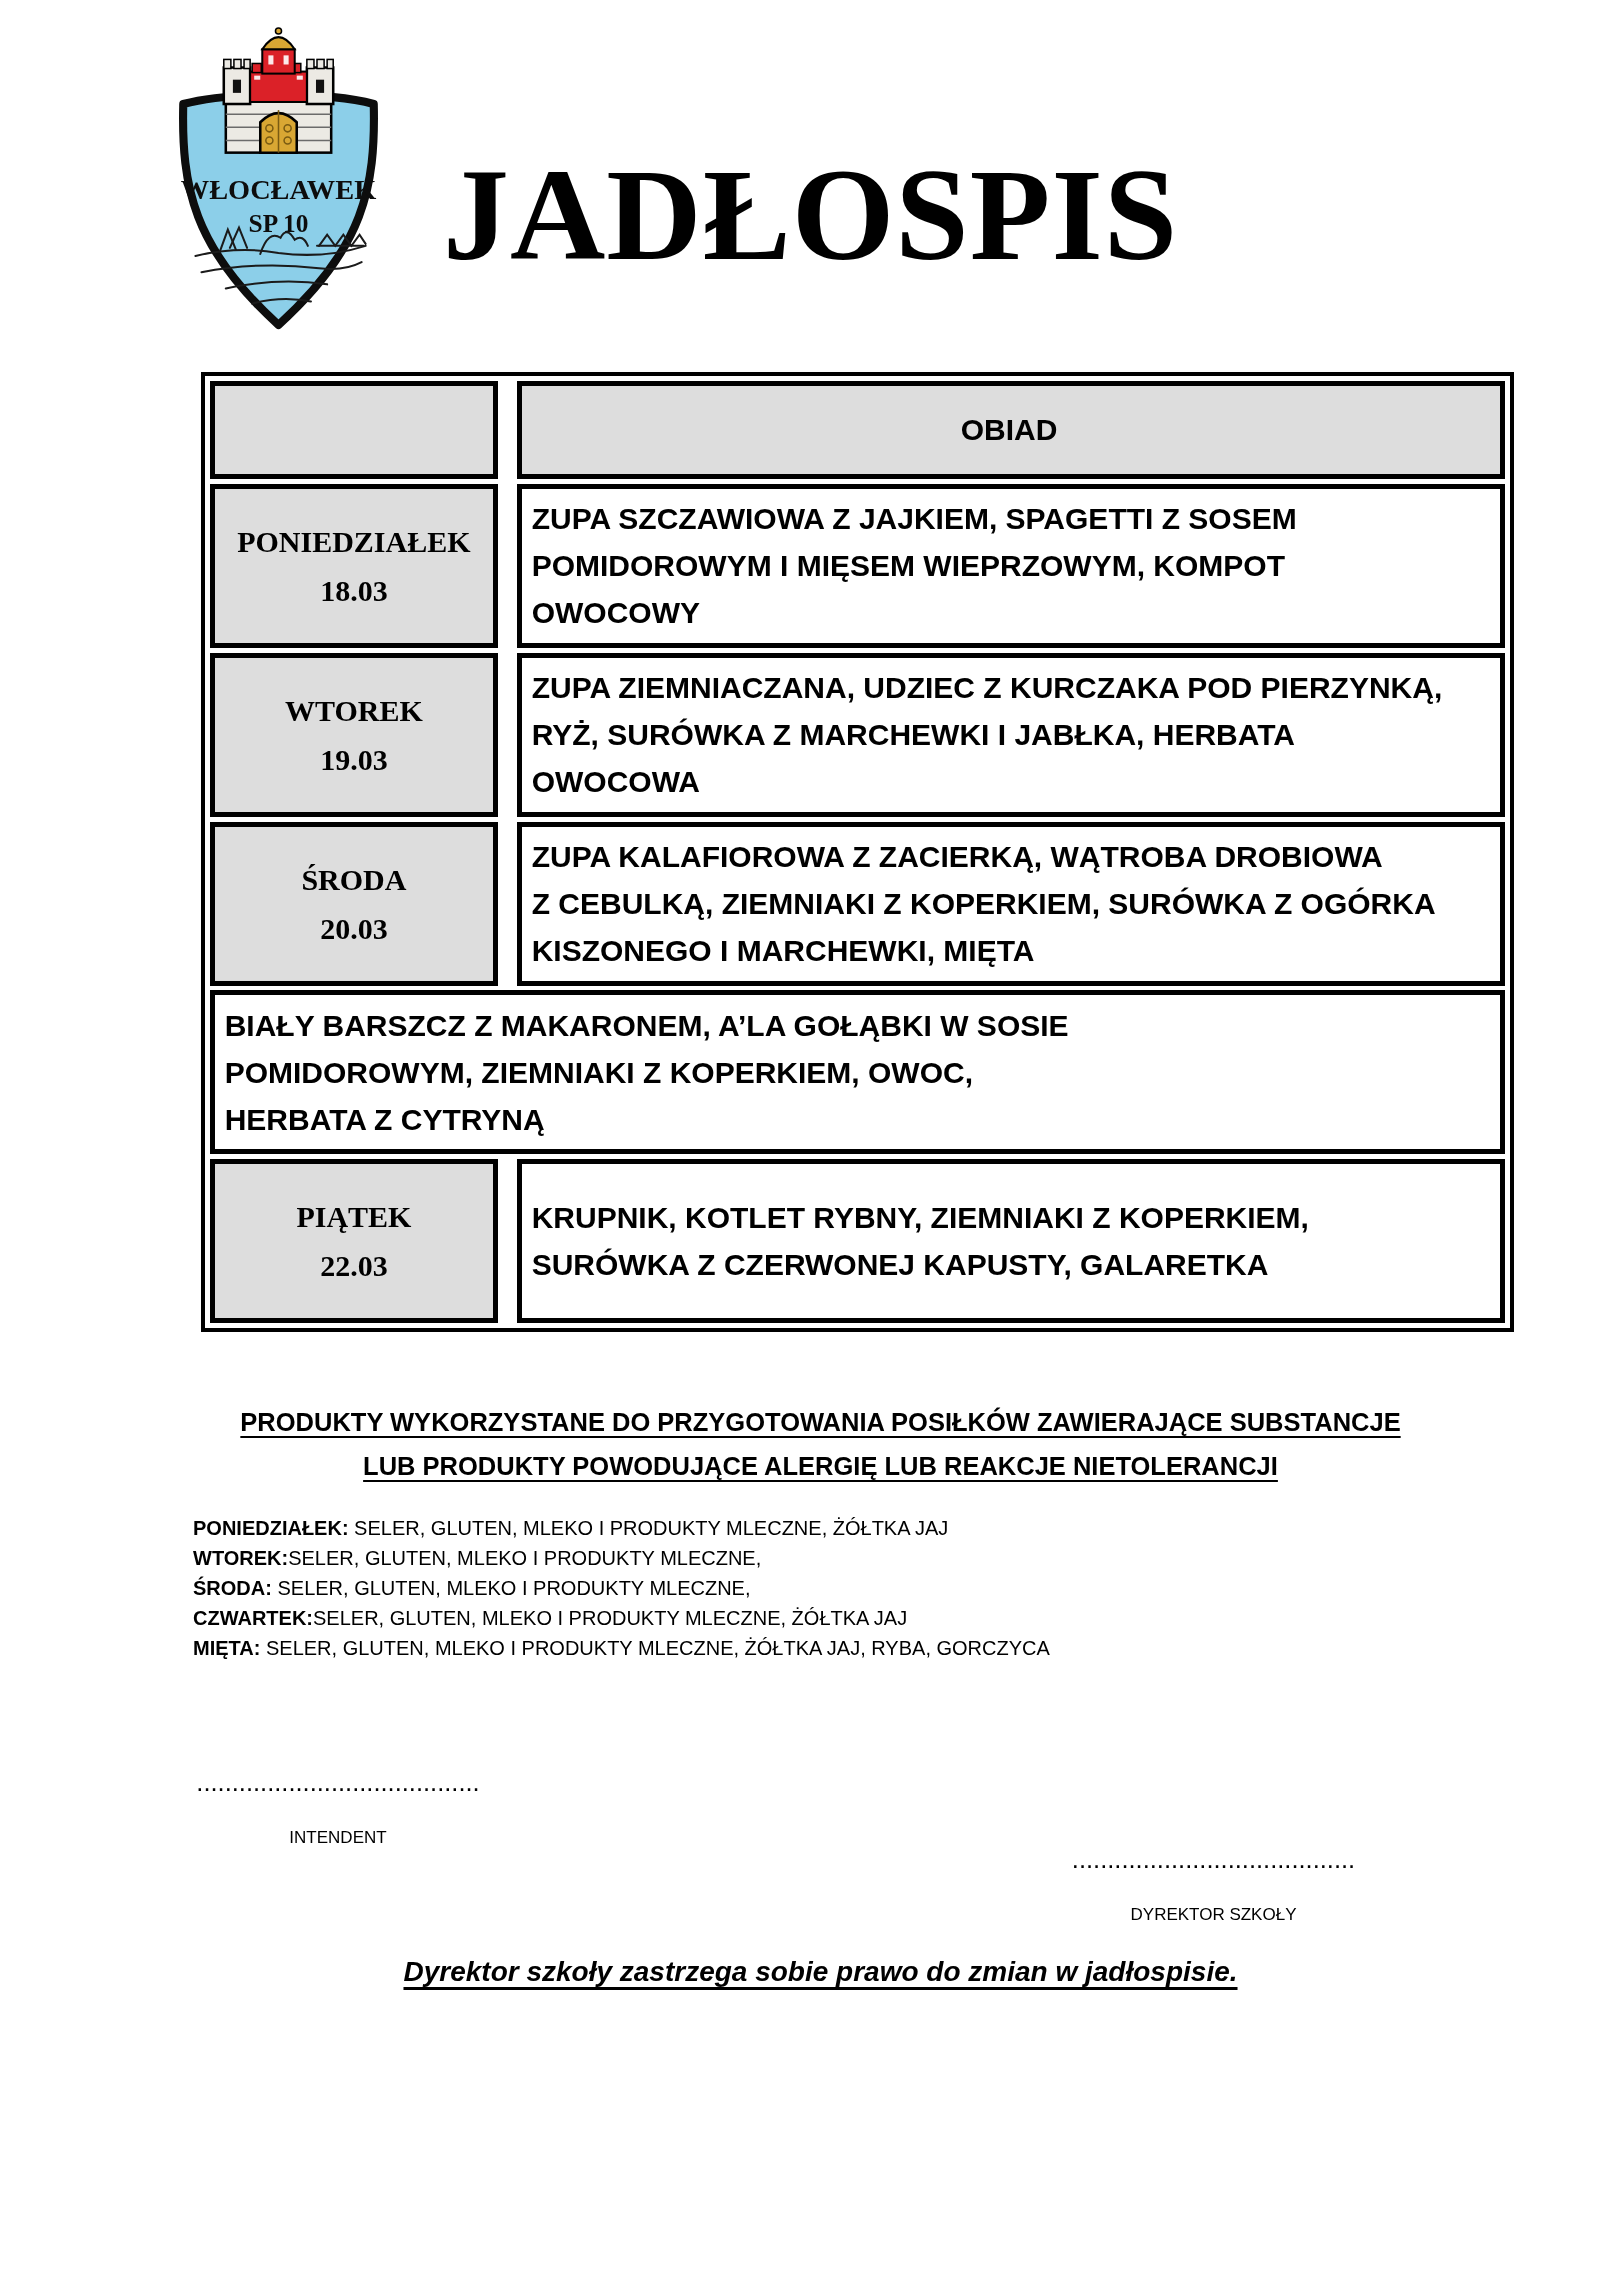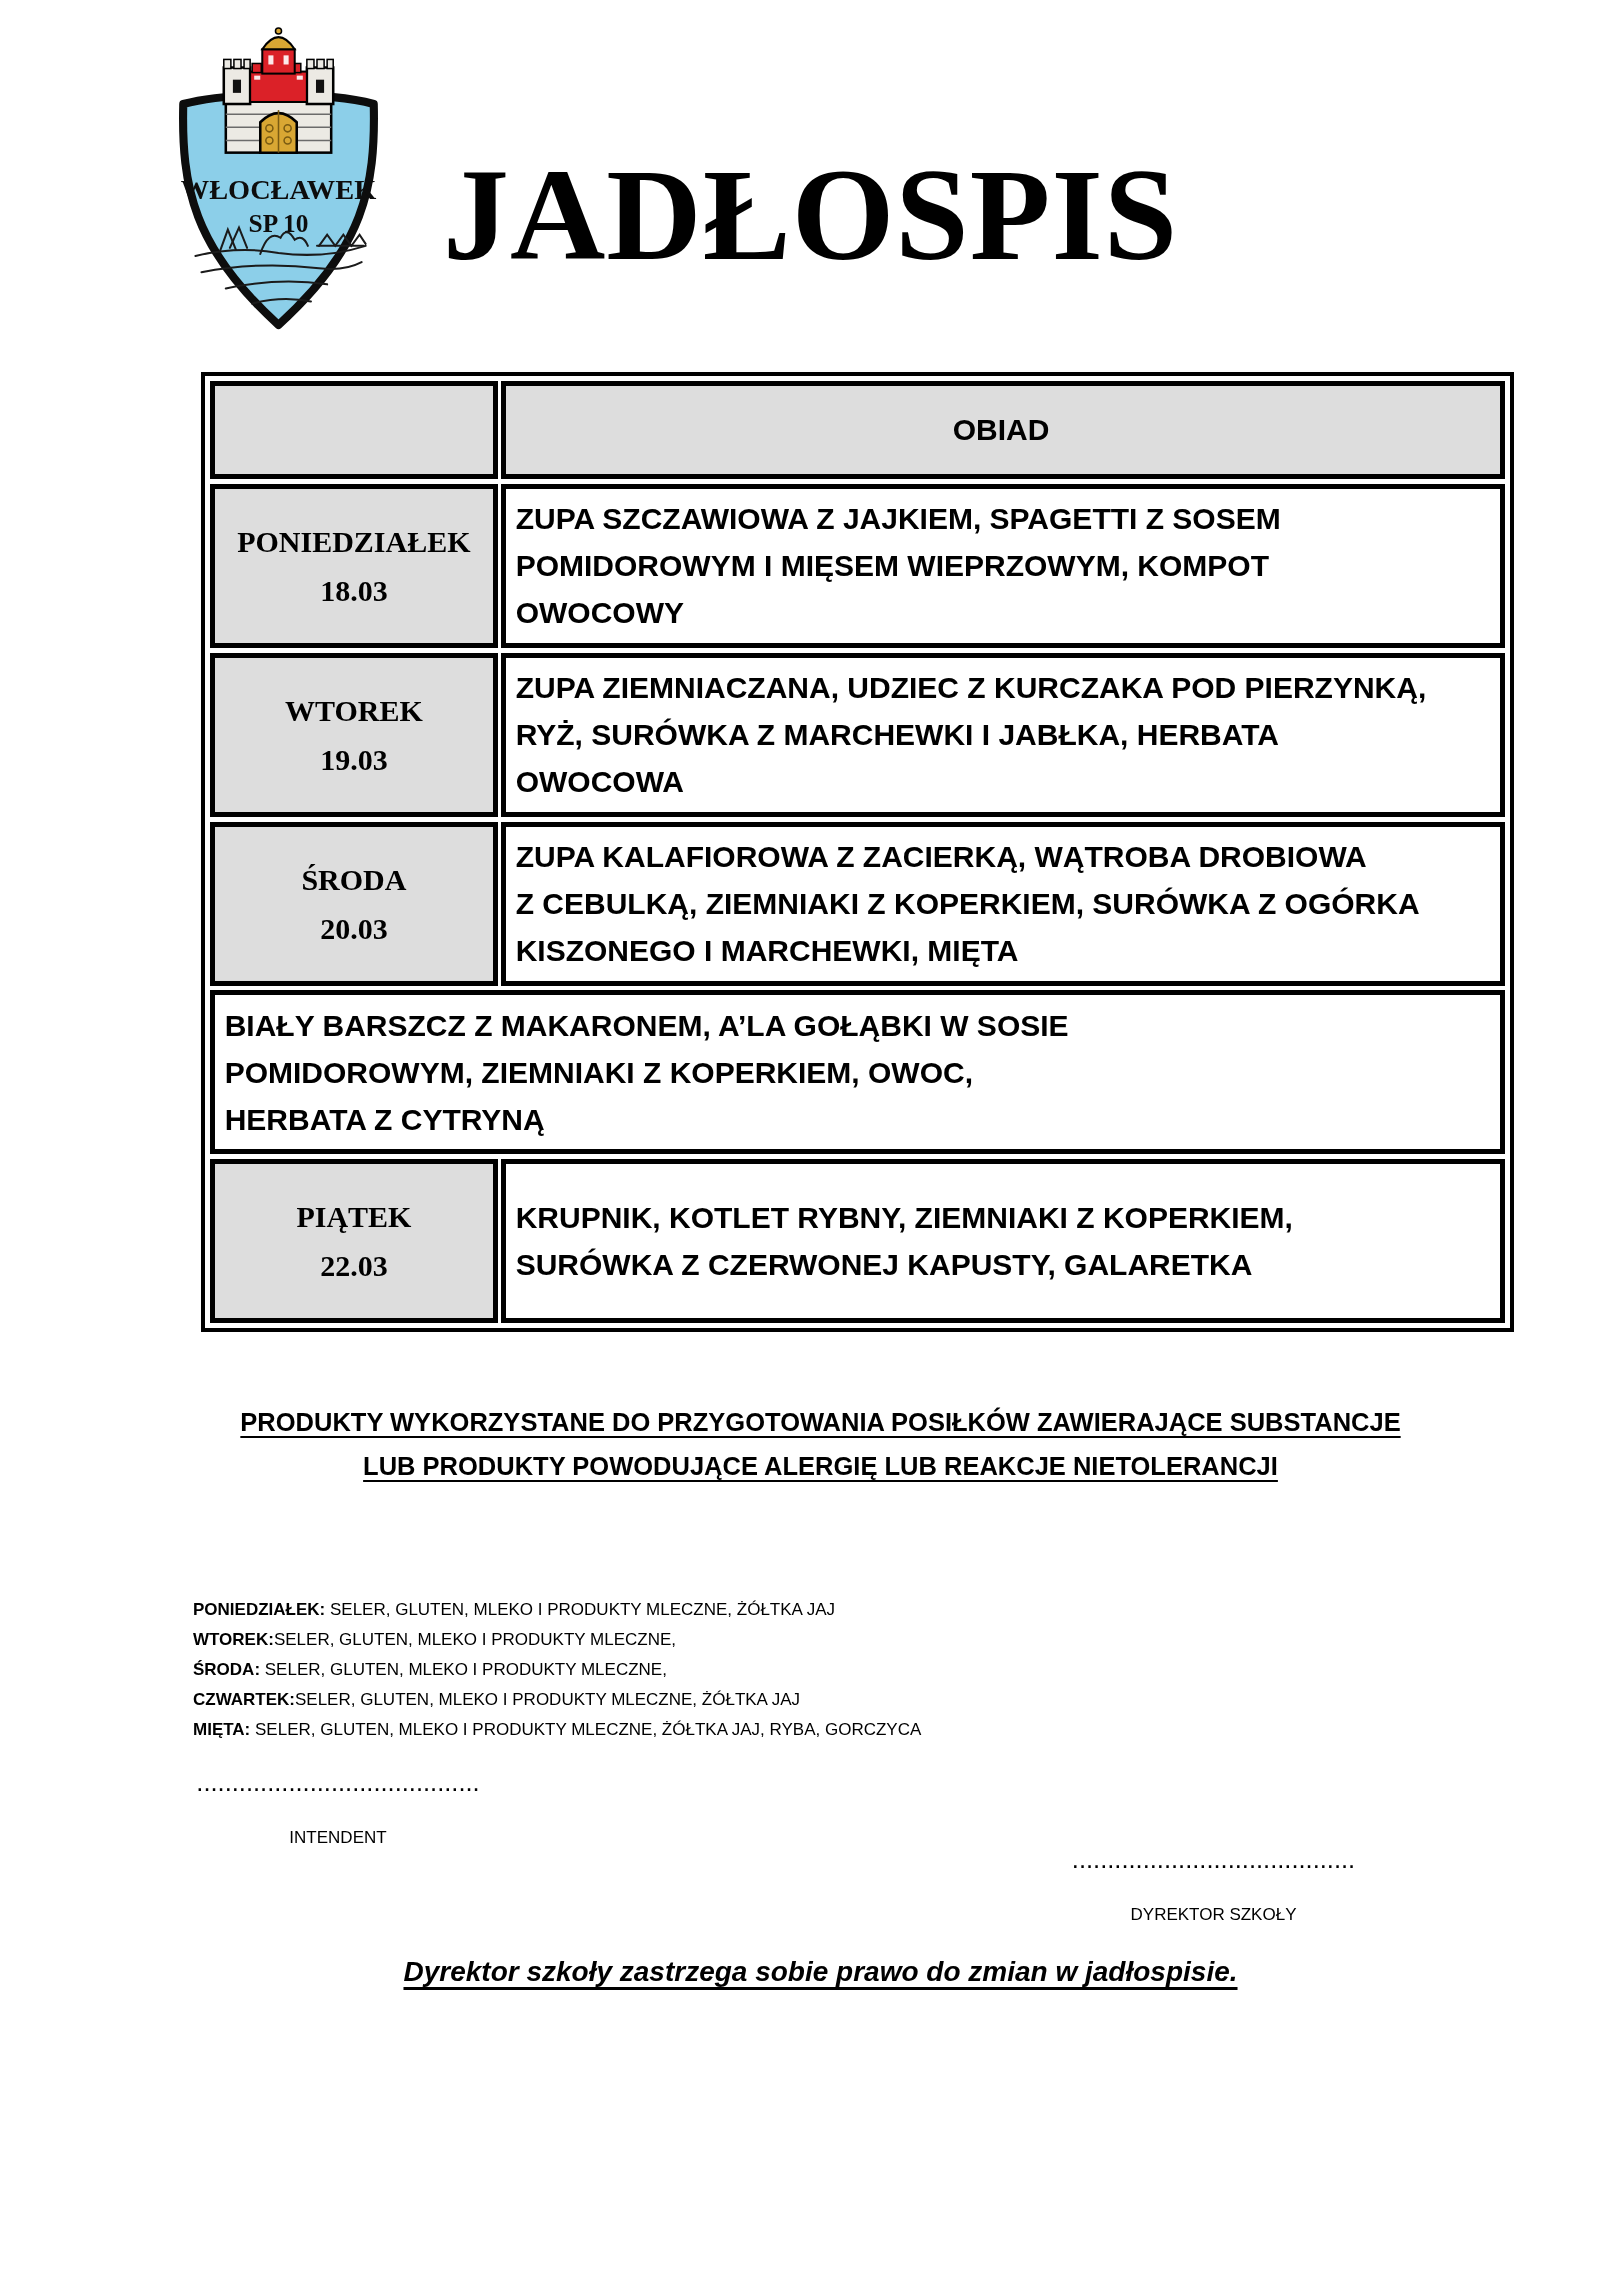--- a/index.html
+++ b/index.html
@@ -28,21 +28,21 @@
     font-weight:700;font-size:132px;line-height:1;letter-spacing:1px;
     color:var(--ink);white-space:nowrap;
   }
 
   
   .menu-table{
     position:absolute;left:201px;top:372px;width:1313px;
     border:4.9px solid #000;background:#fff;padding:4.9px;
     display:flex;flex-direction:column;gap:4.9px;
   }
-  .mrow{display:flex;gap:3px;}
+  .mrow{display:flex;gap:19px;}
   .cell{border:5.9px solid #000;}
   .day-cell{
     width:288px;flex:0 0 288px;background:var(--cell-gray);
     display:flex;flex-direction:column;align-items:center;justify-content:center;
     text-align:center;font-weight:700;font-size:30px;line-height:49px;font-family:Liberation Serif, serif;
   }
   .meal-cell{
     flex:1 1 auto;background:#fff;
     display:flex;align-items:center;
     font-weight:700;font-size:30px;line-height:47px;
@@ -56,22 +56,22 @@
 
   
   .allergen-heading{
     position:absolute;left:127px;top:1400px;width:1387px;
     text-align:center;font-weight:700;font-size:25.5px;line-height:44px;
   }
   .allergen-heading .hline{
     text-decoration:underline;text-decoration-thickness:2px;text-underline-offset:4.9px;
   }
   .allergen-list{
-    position:absolute;left:193px;top:1595px;width:1225px;
-    font-size:17px;line-height:30px;font-weight:400;
+    position:absolute;left:193px;top:1513px;width:1225px;
+    font-size:20px;line-height:30px;font-weight:400;
   }
   .allergen-line b{font-weight:700;}
 
   
   .sig{position:absolute;text-align:center;}
   .sig .dots{font-size:25.5px;line-height:25.5px;letter-spacing:0;white-space:nowrap;}
   .sig .sig-label{font-size:17px;line-height:26.5px;margin-top:29px;}
   .sig-left{left:186px;top:1770px;width:304px;}
   .sig-right{left:1059px;top:1847px;width:309px;}
 

